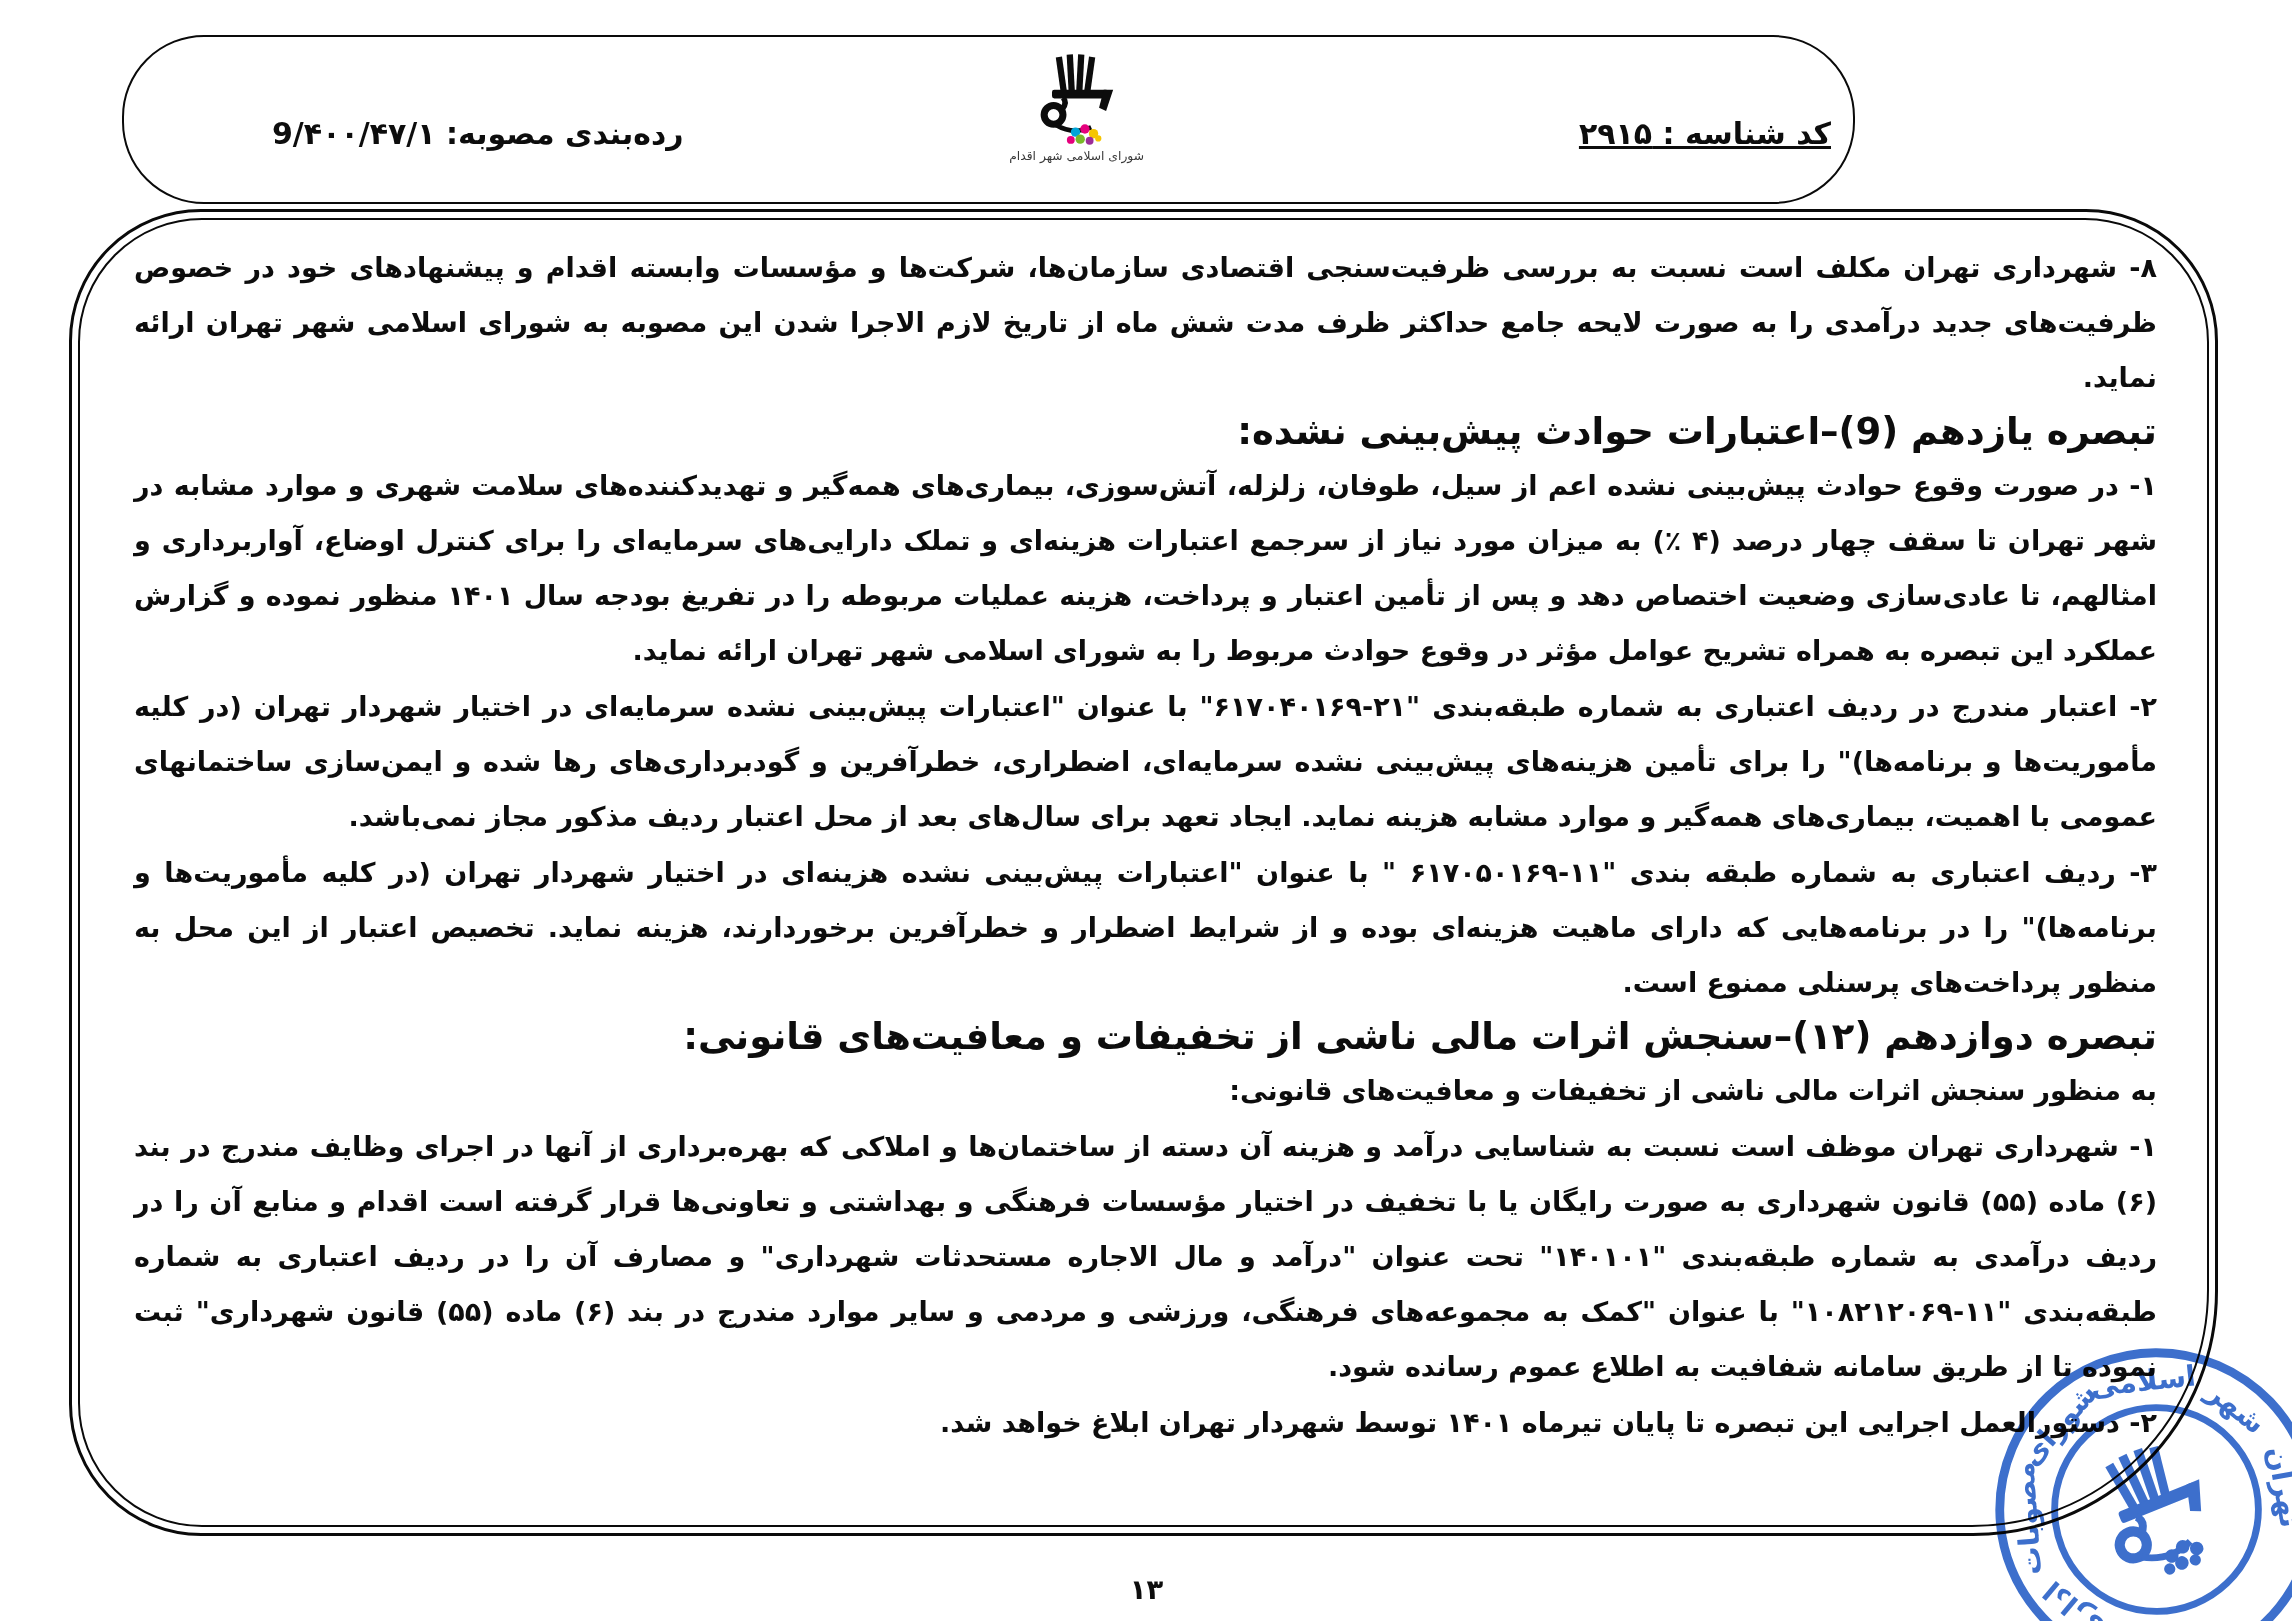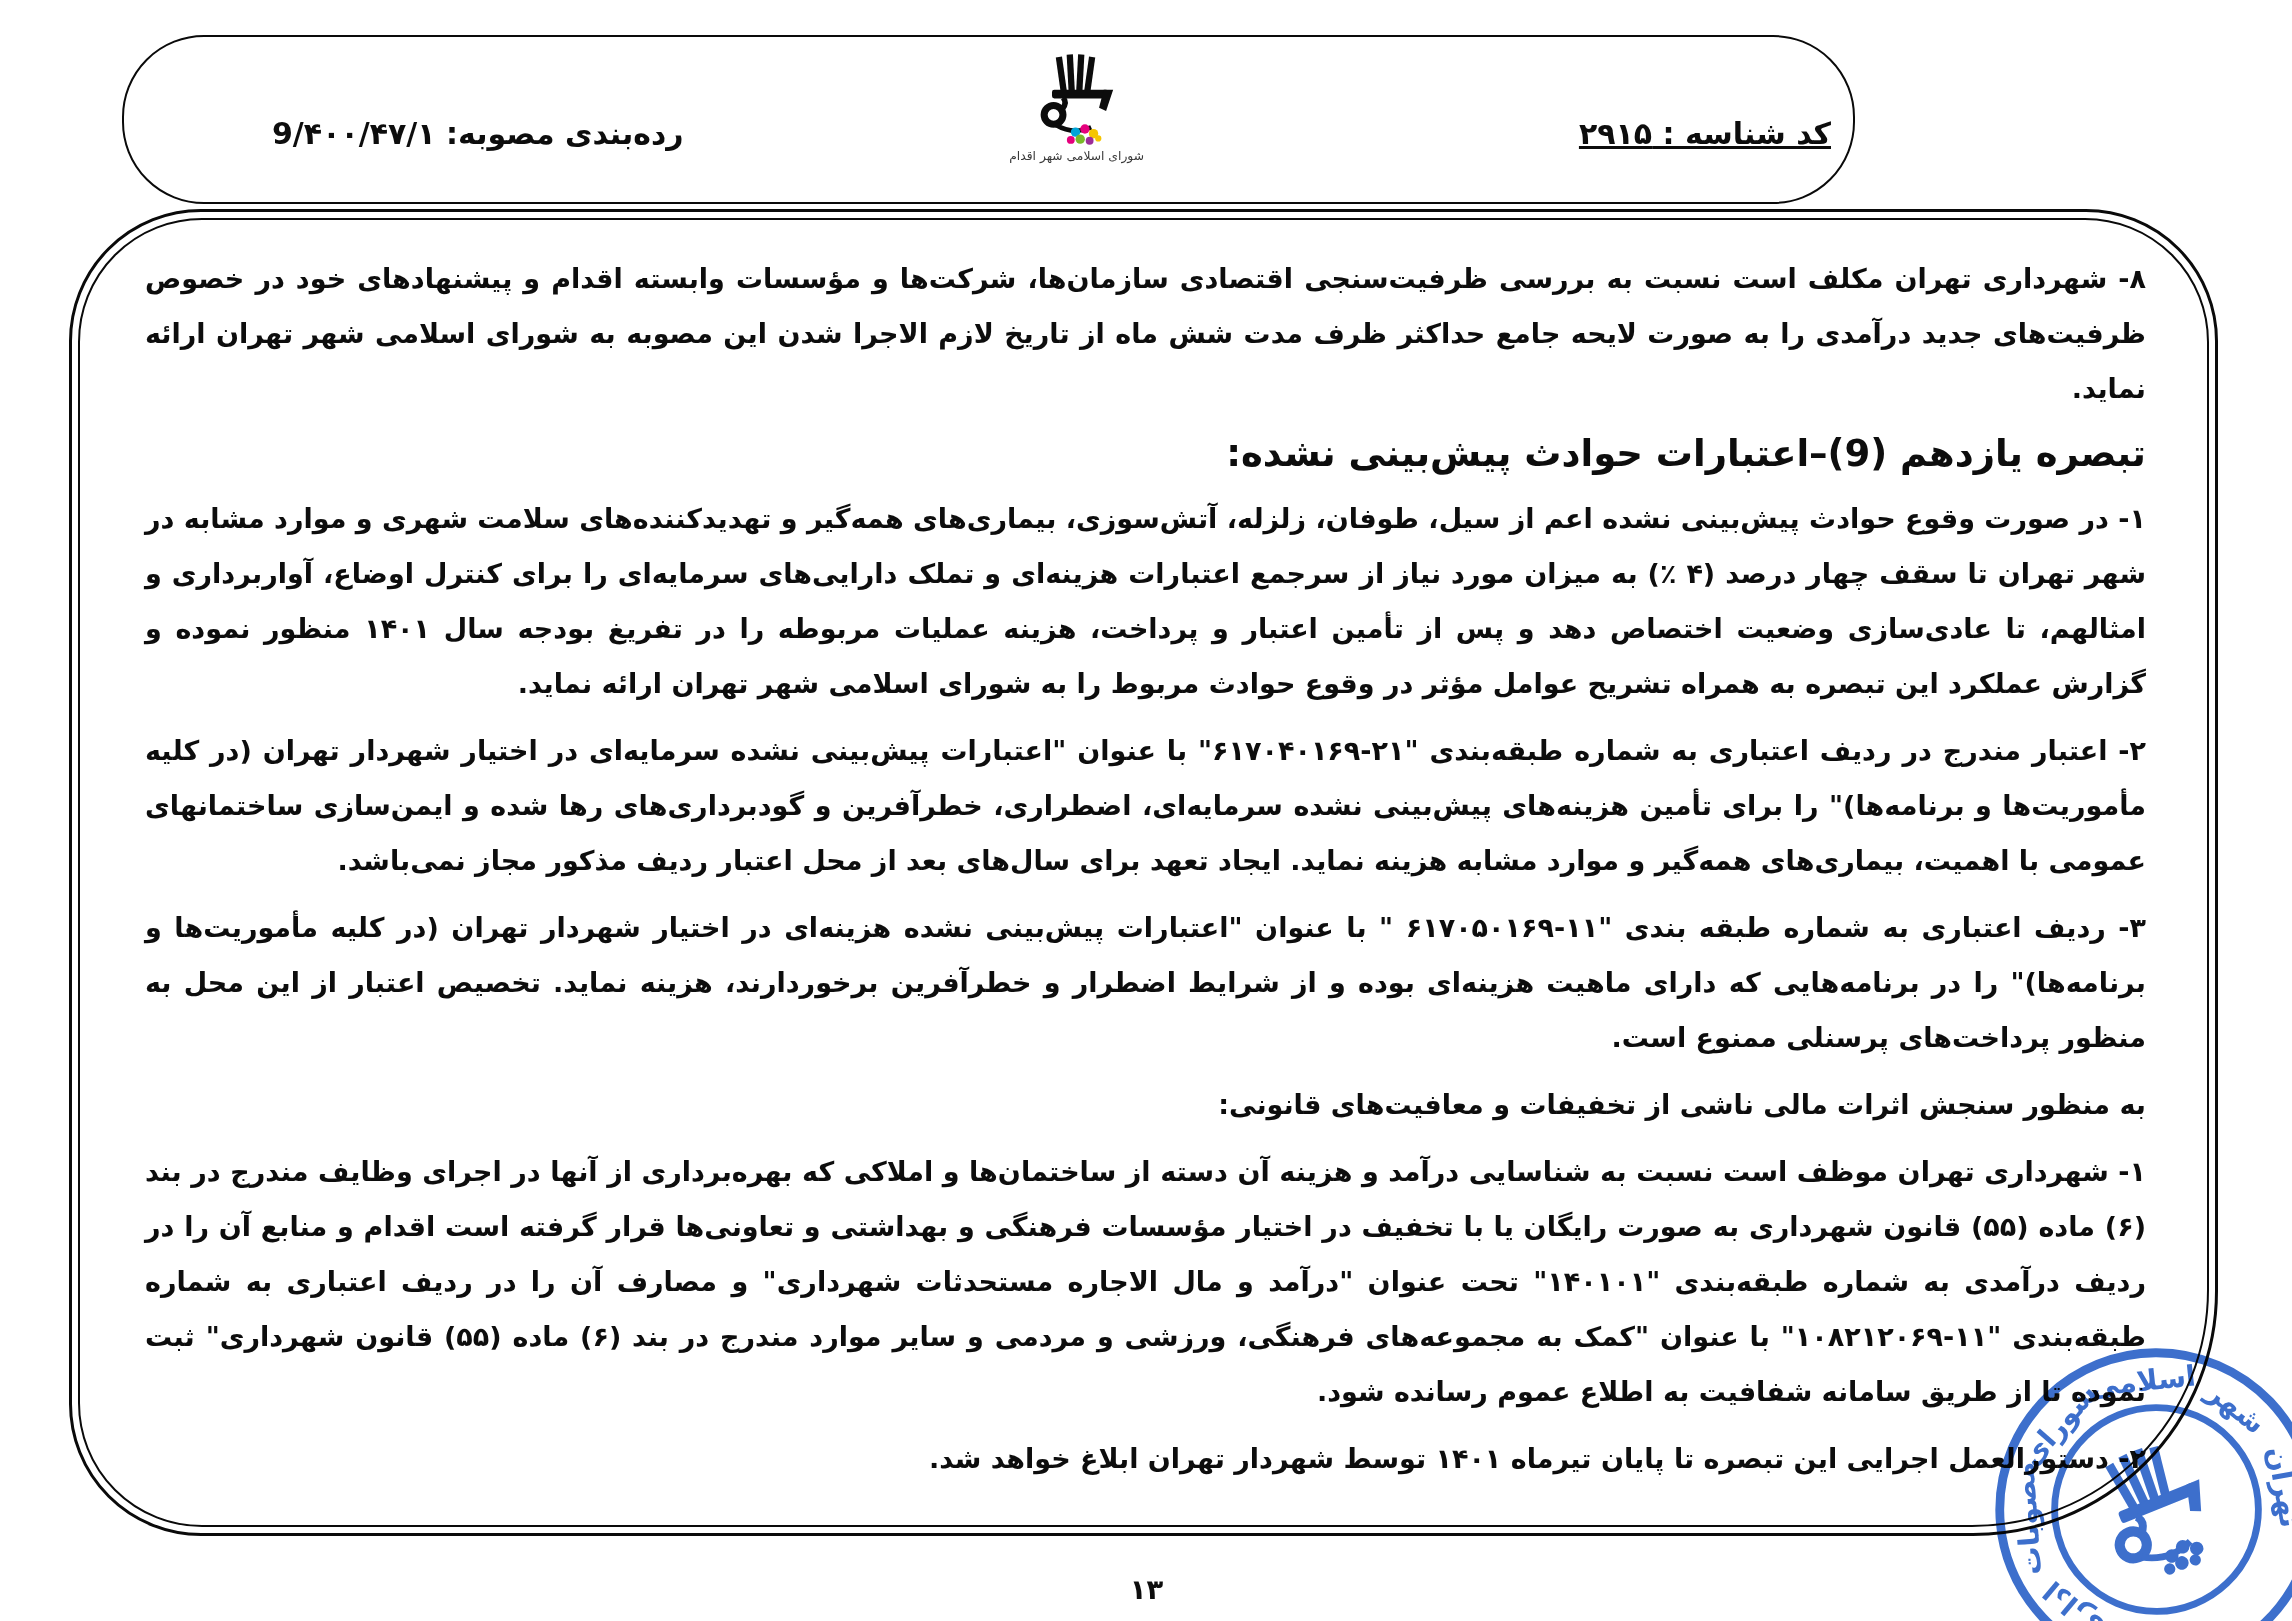--- a/index.html
+++ b/index.html
@@ -42,21 +42,21 @@
     border:2px solid #0a0a0a;
     border-radius:124px 124px 237px 124px;
     pointer-events:none;
   }
   .body-content{
     position:absolute;top:27.4px;right:57px;left:61px;bottom:17.6px;
     direction:rtl;text-align:justify;
     font-size:27px;line-height:55px;font-weight:700;
     overflow:hidden;
   }
-  .body-content p{margin:12px;}
+  .body-content p{margin:1px;}
   .note-title{
     font-size:37px;line-height:51px;font-weight:800;
     text-align:right;margin:15.7px 0 9.8px 0;
   }
   .note-intro{text-align:right;}
   
   .page-number{
     position:absolute;bottom:15.7px;left:0;width:100%;
     text-align:center;font-size:27.4px;font-weight:700;
     letter-spacing:17.6px;direction:rtl;
@@ -125,20 +125,21 @@
 
       <p class="note-title">تبصره یازدهم (9)–اعتبارات حوادث پیش‌بینی نشده:</p>
 
 
       <p>۱- در صورت وقوع حوادث پیش‌بینی نشده اعم از سیل، طوفان، زلزله، آتش‌سوزی، بیماری‌های همه‌گیر و تهدیدکننده‌های سلامت شهری و موارد مشابه در شهر تهران تا سقف چهار درصد (۴ ٪) به میزان مورد نیاز از سرجمع اعتبارات هزینه‌ای و تملک دارایی‌های سرمایه‌ای را برای کنترل اوضاع، آواربرداری و امثالهم، تا عادی‌سازی وضعیت اختصاص دهد و پس از تأمین اعتبار و پرداخت، هزینه عملیات مربوطه را در تفریغ بودجه سال ۱۴۰۱ منظور نموده و گزارش عملکرد این تبصره به همراه تشریح عوامل مؤثر در وقوع حوادث مربوط را به شورای اسلامی شهر تهران ارائه نماید.</p>
 
       <p>۲- اعتبار مندرج در ردیف اعتباری به شماره طبقه‌بندی "۲۱-۶۱۷۰۴۰۱۶۹" با عنوان "اعتبارات پیش‌بینی نشده سرمایه‌ای در اختیار شهردار تهران (در کلیه مأموریت‌ها و برنامه‌ها)" را برای تأمین هزینه‌های پیش‌بینی نشده سرمایه‌ای، اضطراری، خطرآفرین و گودبرداری‌های رها شده و ایمن‌سازی ساختمانهای عمومی با اهمیت، بیماری‌های همه‌گیر و موارد مشابه هزینه نماید. ایجاد تعهد برای سال‌های بعد از محل اعتبار ردیف مذکور مجاز نمی‌باشد.</p>
 
       <p>۳- ردیف اعتباری به شماره طبقه بندی "۱۱-۶۱۷۰۵۰۱۶۹ " با عنوان "اعتبارات پیش‌بینی نشده هزینه‌ای در اختیار شهردار تهران (در کلیه مأموریت‌ها و برنامه‌ها)" را در برنامه‌هایی که دارای ماهیت هزینه‌ای بوده و از شرایط اضطرار و خطرآفرین برخوردارند، هزینه نماید. تخصیص اعتبار از این محل به منظور پرداخت‌های پرسنلی ممنوع است.</p>
 
+      <p class="note-title">تبصره دوازدهم (۱۲)–سنجش اثرات مالی ناشی از تخفیفات و معافیت‌های قانونی:</p>
 
       <p class="note-intro">به منظور سنجش اثرات مالی ناشی از تخفیفات و معافیت‌های قانونی:</p>
 
       <p>۱- شهرداری تهران موظف است نسبت به شناسایی درآمد و هزینه آن دسته از ساختمان‌ها و املاکی که بهره‌برداری از آنها در اجرای وظایف مندرج در بند (۶) ماده (۵۵) قانون شهرداری به صورت رایگان یا با تخفیف در اختیار مؤسسات فرهنگی و بهداشتی و تعاونی‌ها قرار گرفته است اقدام و منابع آن را در ردیف درآمدی به شماره طبقه‌بندی "۱۴۰۱۰۱" تحت عنوان "درآمد و مال الاجاره مستحدثات شهرداری" و مصارف آن را در ردیف اعتباری به شماره طبقه‌بندی "۱۱-۱۰۸۲۱۲۰۶۹" با عنوان "کمک به مجموعه‌های فرهنگی، ورزشی و مردمی و سایر موارد مندرج در بند (۶) ماده (۵۵) قانون شهرداری" ثبت نموده تا از طریق سامانه شفافیت به اطلاع عموم رسانده شود.</p>
 
       <p>۲- دستورالعمل اجرایی این تبصره تا پایان تیرماه ۱۴۰۱ توسط شهردار تهران ابلاغ خواهد شد.</p>
 
     </div>
   </div>
 

